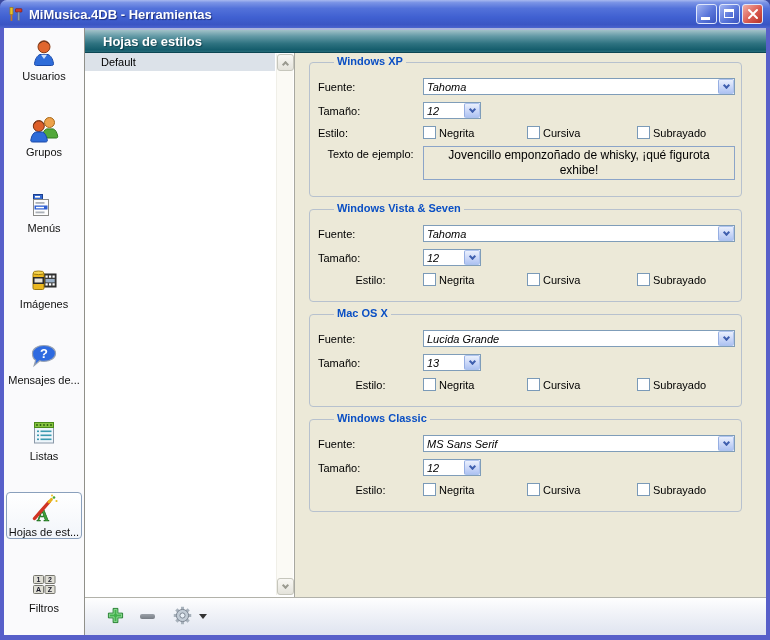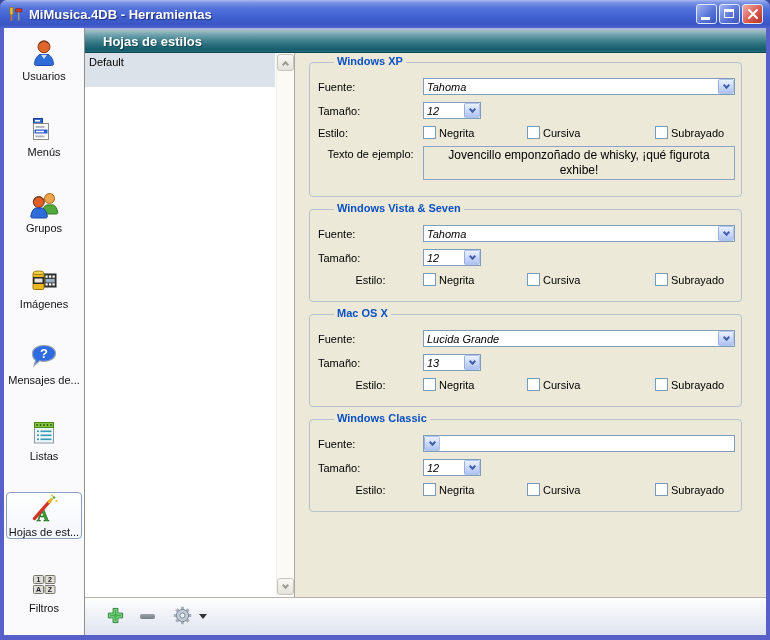--- a/index.html
+++ b/index.html
@@ -38,21 +38,21 @@
   .right-col { flex:1; display:flex; flex-direction:column; min-width:0; }
   .panel-header { height:25px; flex:none; border-top:2px solid #abb5dc; border-bottom:1px solid #0c4653;
     background:linear-gradient(180deg,#a2c2c8 0%,#639aa6 28%,#2e7280 62%,#155d6c 90%,#276b79 100%);
     color:#fff; font-weight:bold; font-size:13px; display:flex; align-items:center; padding-left:18px;
     text-shadow:1px 1px 1px rgba(0,30,40,.5); }
   .content-row { flex:1; display:flex; min-height:0; }
 
   
   .list-panel { width:210px; flex:none; background:#fff; border-right:1px solid #a8a8a0; position:relative; }
   .list-items { position:absolute; left:0; top:0; right:19px; bottom:0; overflow:hidden; }
-  .list-item { height:34px; line-height:18px; padding-left:4px; font-size:11px; }
+  .list-item { height:18px; line-height:18px; padding-left:16px; font-size:11px; }
   .list-item.selected { background:#dce2e9; }
   .v-scroll { position:absolute; top:1px; bottom:2px; right:1px; width:17px; background:#fbfaf5; border-left:1px solid #f0efe8; }
   .scroll-btn { position:absolute; left:0; width:17px; height:17px; border:1px solid #c6c6bc; border-radius:3px;
     background:linear-gradient(180deg,#f9f8f4 0%,#e4e3db 100%); display:flex; align-items:center; justify-content:center; }
   .scroll-btn.up { top:0; } .scroll-btn.down { bottom:0; }
   .chev-gray-up { width:5px; height:5px; border-left:2px solid #9a9a90; border-top:2px solid #9a9a90; transform:rotate(45deg); margin-top:3px; }
   .chev-gray-down { width:5px; height:5px; border-right:2px solid #9a9a90; border-bottom:2px solid #9a9a90; transform:rotate(45deg); margin-bottom:3px; }
 
   
   .main-panel { flex:1; background:#ece9d8; padding:0 24px 0 14px; overflow:hidden; }
@@ -67,21 +67,21 @@
   .row.sample .lbl { margin-top:2px; }
 
   .combo { height:17px; border:1px solid #7f9db9; background:#fff; display:flex; align-items:center; }
   .combo.font { width:312px; } .combo.size { width:58px; }
   .combo .val { flex:1; padding-left:3px; white-space:nowrap; overflow:hidden; font-size:11px;font-style:italic; }
   .combo .dd-btn { width:16px; height:15px; flex:none; border:1px solid #aec3ee; border-left-color:#96aee2; border-radius:2px;
     background:linear-gradient(180deg,#eaf0fd 0%,#cdd9f8 50%,#aec3f2 100%); display:flex; align-items:center; justify-content:center; }
   .chev-blue { width:5px; height:5px; border-right:2px solid #3f5fae; border-bottom:2px solid #3f5fae; transform:rotate(45deg); margin-top:-3px; }
 
   .cbgroup { display:flex; align-items:center; }
-  .cbgroup.c1 { width:104px; } .cbgroup.c2 { width:128px; }
+  .cbgroup.c1 { width:104px; } .cbgroup.c2 { width:110px; }
   .checkbox { width:13px; height:13px; border:1px solid #7a9ab8; background:#fff; flex:none; }
   .cb-lbl { margin-left:3px; font-size:11px; white-space:nowrap; }
 
   .samplebox { width:312px; height:34px; border:1px solid #8ba4c8; padding:1px 4px; font-size:12px; line-height:15px; color:#000; overflow:hidden; }
 
   
   .toolbar { height:38px; flex:none; border-top:1px solid #b2b2aa;
     background:linear-gradient(180deg,#fefefe 0%,#f1f3f8 40%,#dfe4f0 100%);
     display:flex; align-items:center; padding-left:18px; }
   .tb-btn { width:24px; height:24px; display:flex; align-items:center; justify-content:center; margin-right:8px; }
@@ -133,44 +133,44 @@
             <circle cx="16" cy="9.8" r="6" fill="#e0662e" stroke="#8a3a12"></circle>
             <path d="M10.2 8.6a6 6 0 0 1 11.6 0c-1.8-2.6-3.6-3.8-5.8-3.8s-4 1.2-5.8 3.8z" fill="#40251a"></path>
           </svg>
         </span>
         <span class="side-label">Usuarios</span>
       </div>
 
       <div class="side-item">
         <span class="side-icon">
           <svg viewBox="0 0 32 32">
+            <circle cx="21.5" cy="9.5" r="5" fill="#eda24c" stroke="#a86a1a"></circle>
+            <path d="M17.2 7a5 5 0 0 1 8.6 0c-1.4-1.8-2.7-2.6-4.3-2.6s-2.9.8-4.3 2.6z" fill="#c97a20"></path>
+            <path d="M15.8 25c-1.3 0-1.8-.7-1.6-1.7.7-4.2 2.3-6.6 4.5-7.4h6.5c2.2.8 3.8 3.2 4.5 7.4.2 1-.3 1.7-1.6 1.7z" fill="#52a83a" stroke="#2f7a1e"></path>
+            <circle cx="10.8" cy="13" r="5.5" fill="#dd5f2a" stroke="#7a3210"></circle>
+            <path d="M5.6 11.8a5.5 5.5 0 0 1 10.4 0c-1.7-2.4-3.3-3.5-5.2-3.5s-3.5 1.1-5.2 3.5z" fill="#40251a"></path>
+            <path d="M4.6 29c-1.5 0-2-.8-1.8-1.9.8-4.6 2.5-7.3 5-8.1h6.5c2.5.8 4.2 3.5 5 8.1.2 1.1-.3 1.9-1.8 1.9z" fill="#2e6cd9" stroke="#1a49a8"></path>
+          </svg>
+        </span>
+        <span class="side-label">Grupos</span>
+      </div>
+
+      <div class="side-item">
+        <span class="side-icon">
+          <svg viewBox="0 0 32 32">
             <rect x="5.5" y="5.5" width="9" height="5" fill="#3468cf" stroke="#1a3f90"></rect>
             <rect x="7" y="7" width="5" height="1.6" fill="#fff"></rect>
             <rect x="5.5" y="10.5" width="15" height="16" fill="#fdfdfd" stroke="#8a8a88"></rect>
             <rect x="7.5" y="13" width="9" height="1.8" fill="#aab0b8"></rect>
             <rect x="6.5" y="16.5" width="13" height="4" fill="#2e5fd2"></rect>
             <rect x="8" y="17.8" width="8" height="1.5" fill="#fff"></rect>
             <rect x="7.5" y="22.5" width="9" height="1.8" fill="#aab0b8"></rect>
           </svg>
         </span>
         <span class="side-label">Menús</span>
-      </div>
-
-      <div class="side-item">
-        <span class="side-icon">
-          <svg viewBox="0 0 32 32">
-            <circle cx="21.5" cy="9.5" r="5" fill="#eda24c" stroke="#a86a1a"></circle>
-            <path d="M17.2 7a5 5 0 0 1 8.6 0c-1.4-1.8-2.7-2.6-4.3-2.6s-2.9.8-4.3 2.6z" fill="#c97a20"></path>
-            <path d="M15.8 25c-1.3 0-1.8-.7-1.6-1.7.7-4.2 2.3-6.6 4.5-7.4h6.5c2.2.8 3.8 3.2 4.5 7.4.2 1-.3 1.7-1.6 1.7z" fill="#52a83a" stroke="#2f7a1e"></path>
-            <circle cx="10.8" cy="13" r="5.5" fill="#dd5f2a" stroke="#7a3210"></circle>
-            <path d="M5.6 11.8a5.5 5.5 0 0 1 10.4 0c-1.7-2.4-3.3-3.5-5.2-3.5s-3.5 1.1-5.2 3.5z" fill="#40251a"></path>
-            <path d="M4.6 29c-1.5 0-2-.8-1.8-1.9.8-4.6 2.5-7.3 5-8.1h6.5c2.5.8 4.2 3.5 5 8.1.2 1.1-.3 1.9-1.8 1.9z" fill="#2e6cd9" stroke="#1a49a8"></path>
-          </svg>
-        </span>
-        <span class="side-label">Grupos</span>
       </div>
 
       <div class="side-item">
         <span class="side-icon">
           <svg viewBox="0 0 32 32">
             <rect x="16" y="9" width="12" height="13" fill="#3c3c3c" stroke="#222"></rect>
             <rect x="17.5" y="10.5" width="2.2" height="2.2" fill="#fff"></rect>
               <rect x="21" y="10.5" width="2.2" height="2.2" fill="#fff"></rect>
               <rect x="24.5" y="10.5" width="2.2" height="2.2" fill="#fff"></rect>
             <rect x="17.5" y="18.3" width="2.2" height="2.2" fill="#fff"></rect>
@@ -403,20 +403,21 @@
                 <span class="cb-lbl">Subrayado</span>
               </span>
             </div>
           </div>
 
           <div class="group std">
             <span class="group-title">Windows Classic</span>
             <div class="row">
               <span class="lbl">Fuente:</span>
               <span class="combo font">
+                <span class="val">MS Sans Serif</span>
                 <span class="dd-btn">
                     <span class="chev-blue"></span>
                   </span>
               </span>
             </div>
             <div class="row">
               <span class="lbl">Tamaño:</span>
               <span class="combo size">
                 <span class="val">12</span>
                 <span class="dd-btn">

